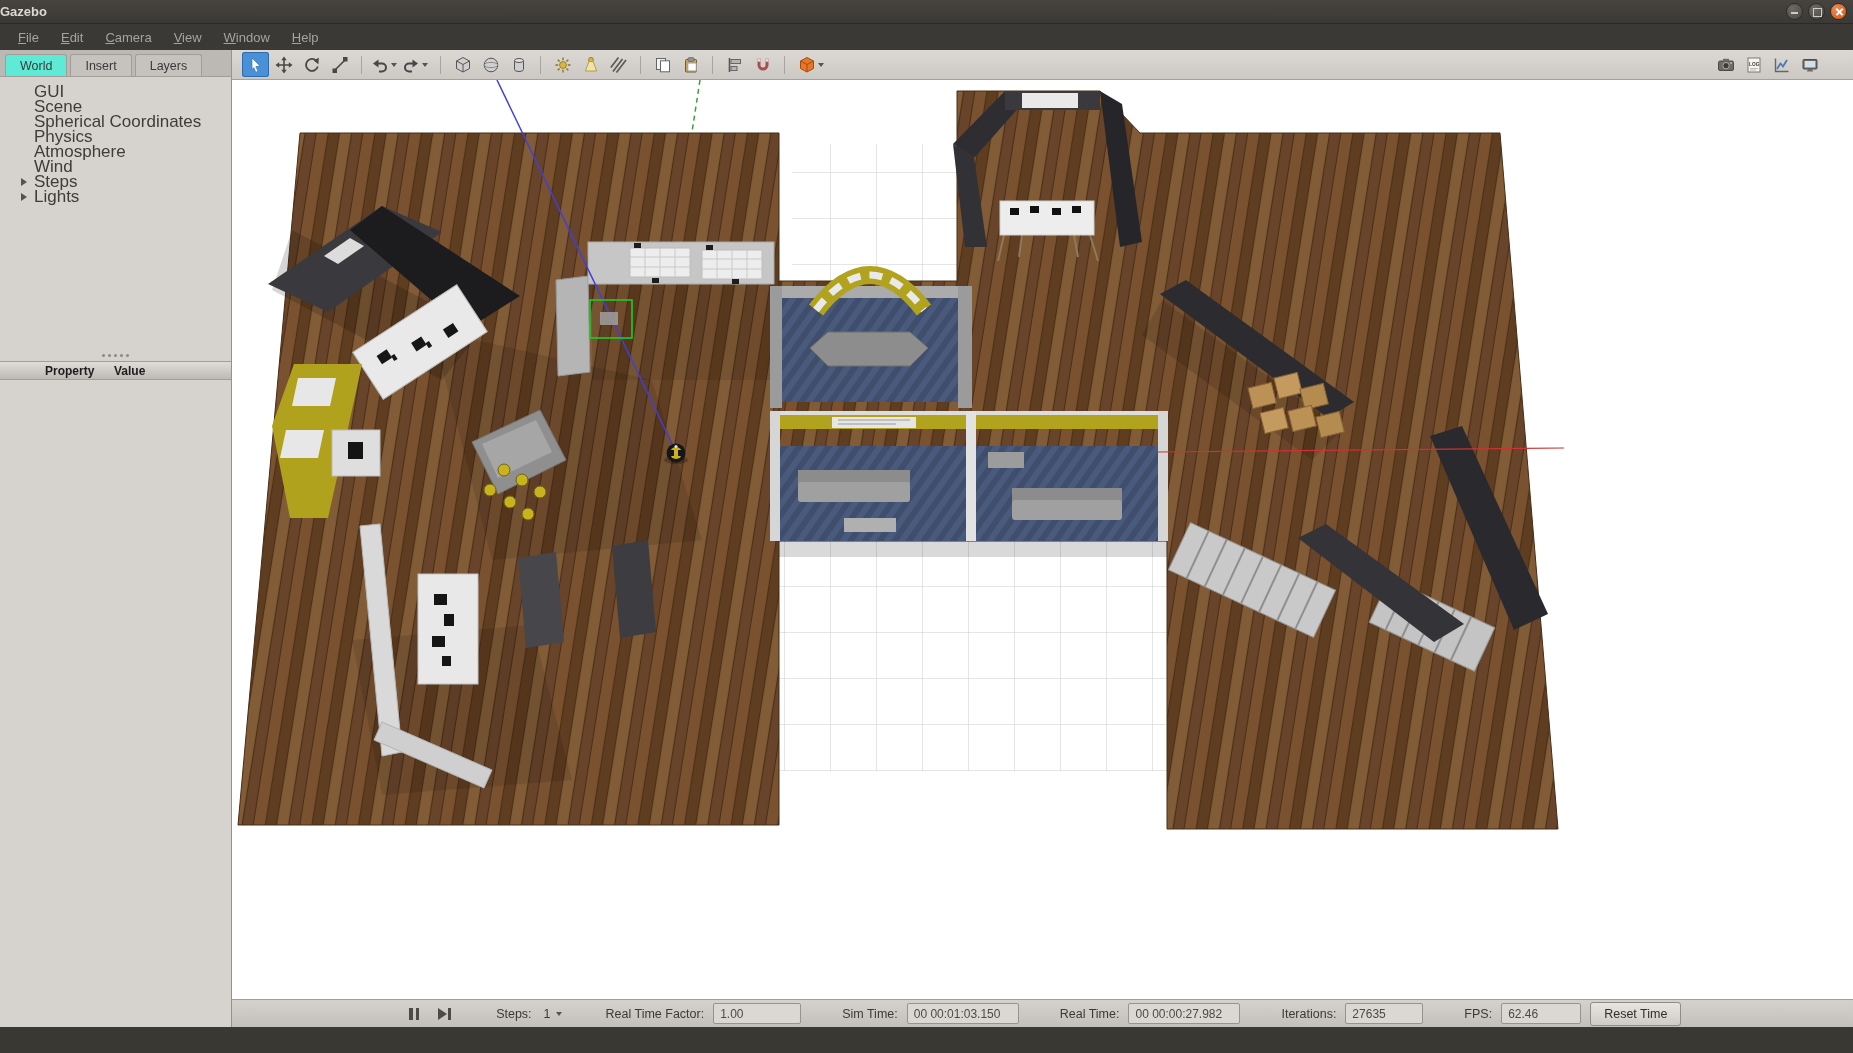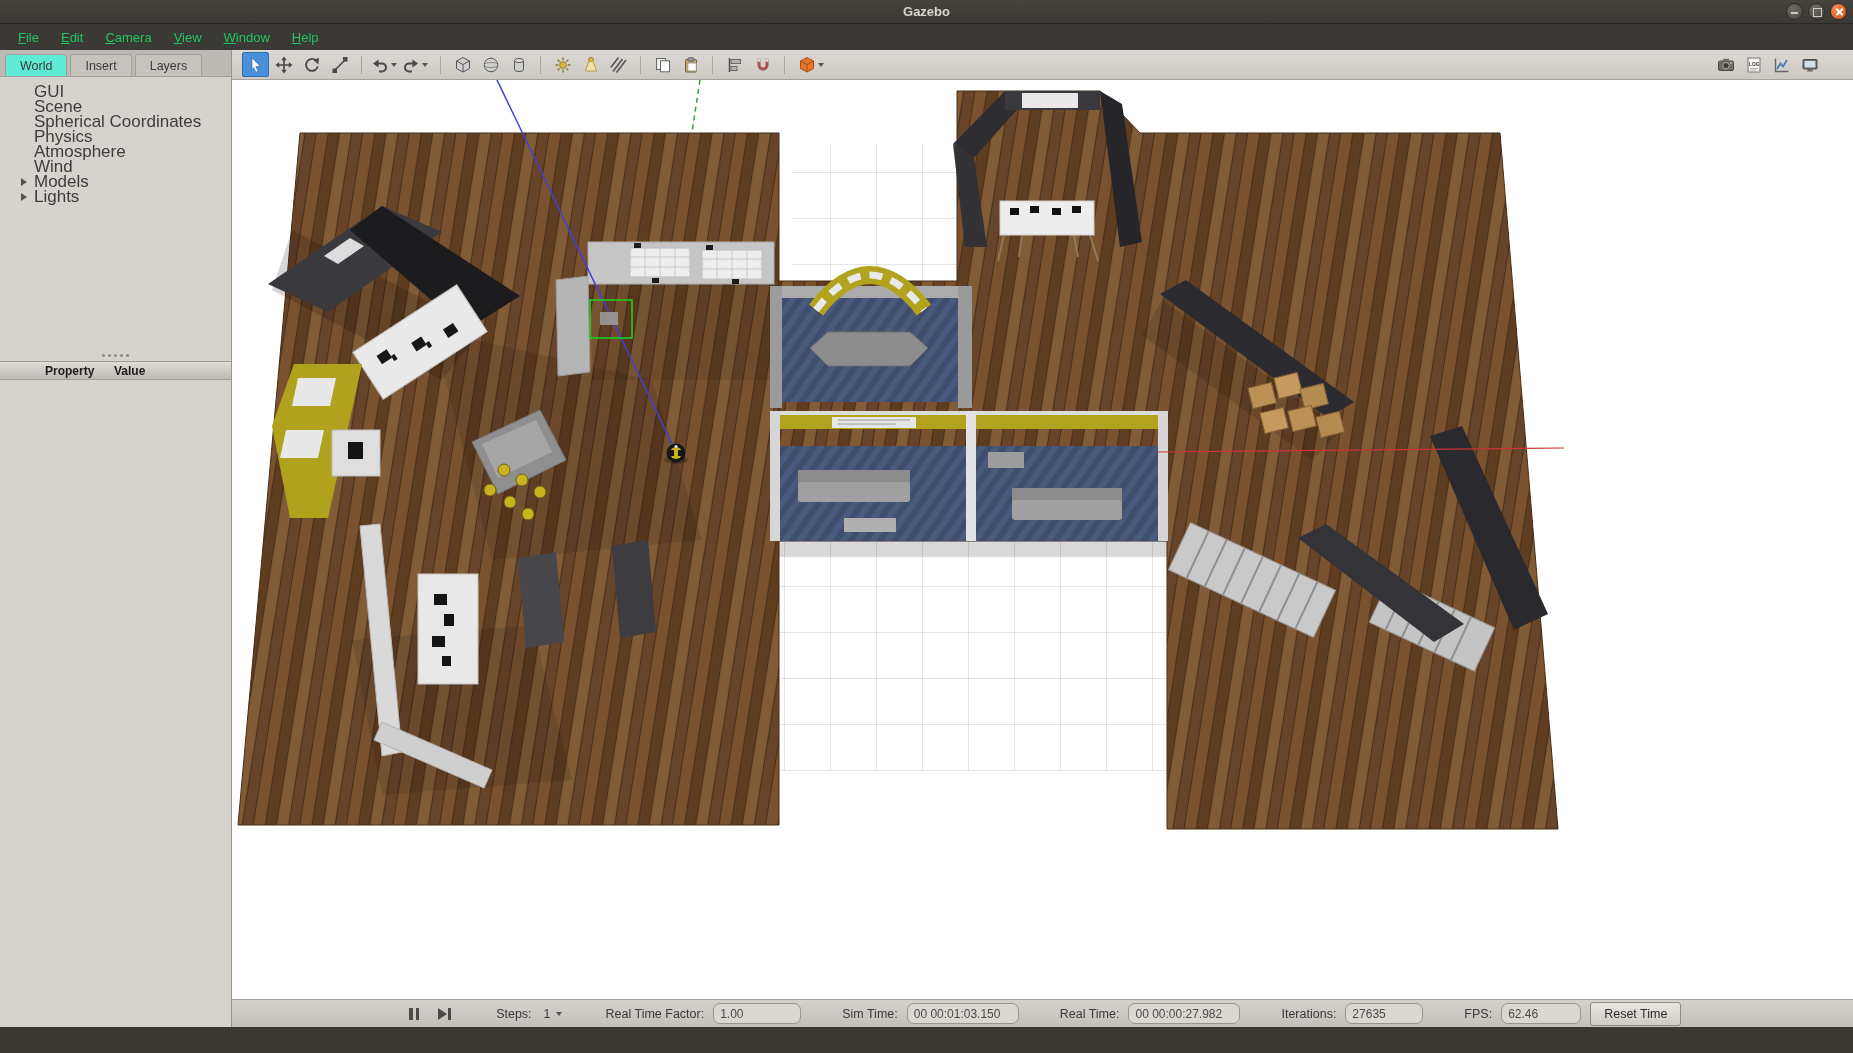--- a/index.html
+++ b/index.html
@@ -2,34 +2,34 @@
 <html><head>
 <meta charset="utf-8">
 <style>
   * { margin:0; padding:0; box-sizing:border-box; }
   html,body { width:1853px; height:1053px; overflow:hidden; }
   body { background:#3a3833; font-family:"Liberation Sans", sans-serif; }
 
   
   .titlebar { height:24px; background:linear-gradient(#47443f,#3b3935); border-bottom:1px solid #2a2926;
               display:flex; align-items:center; position:relative; }
-  .title { flex:1; text-align:center; color:#dcd8d0; font-size:13px; font-weight:bold; }
+  .title { flex:1; color:#dcd8d0; font-size:13px; font-weight:bold; }
   .win-controls { position:absolute; right:6px; top:3px; display:flex; gap:5px; }
   .wbtn { width:17px; height:17px; border-radius:50%; border:1px solid #2c2b28; position:relative;
           background:radial-gradient(circle at 35% 30%, #6d6a64, #484641); cursor:default; }
   .wbtn.min::after { content:""; position:absolute; left:4px; top:8px; width:7px; height:2px; background:#cfcbc3; }
   .wbtn.max::after { content:""; position:absolute; left:4px; top:4px; width:7px; height:7px; border:1.5px solid #cfcbc3; }
   .wbtn.close { background:radial-gradient(circle at 35% 30%, #f1894f, #d85414); }
   .wbtn.close::before, .wbtn.close::after { content:""; position:absolute; left:3.5px; top:6.8px; width:9px; height:1.8px; background:#fff; }
   .wbtn.close::before { transform:rotate(45deg); }
   .wbtn.close::after  { transform:rotate(-45deg); }
 
   
   .menubar { height:26px; background:#3b3935; display:flex; align-items:center; padding-left:8px; gap:2px; }
-  .menu-item { display:inline-block; color:#22c55e; font-size:13px; padding:3px 10px; border-radius:2px; cursor:default; }
+  .menu-item { display:inline-block; color:#a3a3a3; font-size:13px; padding:3px 10px; border-radius:2px; cursor:default; }
   .menu-item::first-letter { text-decoration:underline; }
 
   
   .main { display:flex; height:977px; }
   .window-bottom { height:26px; background:#3a3833; }
 
   
   .left-panel { width:232px; background:#d6d2ce; border-right:1px solid #96928e; display:flex; flex-direction:column; }
   .tabs { display:flex; gap:3px; padding:4px 5px 0 5px; background:#bcb8b4; height:27px; border-bottom:1px solid #a19d99; }
   .tab { font-size:12.5px; color:#3a3a3a; padding:4px 14px 3px; background:#c6c2be; border:1px solid #a19d99;
@@ -68,21 +68,21 @@
   .viewport svg.scene { width:100%; height:100%; display:block; }
 
   
   .statusbar { height:28px; background:linear-gradient(#d5d1cd,#c3bfbb); border-top:1px solid #a19d99;
                display:flex; align-items:center; justify-content:center; gap:9px; font-size:12.5px; color:#3b3a38; }
   .sbtn { display:flex; align-items:center; background:none; border:none; padding:2px 4px; cursor:default; }
   .pause-bar { width:3.5px; height:12px; background:#4c4a47; display:inline-block; margin:0 1.5px; }
   .step-tri { width:0; height:0; border-top:6px solid transparent; border-bottom:6px solid transparent; border-left:9px solid #4c4a47; }
   .step-bar { width:3px; height:12px; background:#4c4a47; margin-left:1.5px; }
   .sb-label { color:#3b3a38;margin-left:32px; }
-  .field { background:#dbd8d4; border:1px solid #97948f; border-radius:7px; color:#4c4a46;
+  .field { background:#dbd8d4; border:1px solid #97948f; border-radius:2px; color:#4c4a46;
            font-size:12px; padding:2.5px 6px; white-space:nowrap; }
   .w88 { width:88px; } .w112 { width:112px; } .w78 { width:78px; } .w80 { width:80px; }
   .steps-select { display:flex; align-items:center; background:none; border:none; font-size:12.5px; color:#3b3a38; gap:3px; cursor:default; padding:2px 3px; }
   .reset-btn { background:linear-gradient(#e8e4e0,#cfcbc7); border:1px solid #8f8c88; border-radius:3px;
                padding:4px 13px; font-size:12.5px; color:#2f2e2c; cursor:default; }
 </style>
 </head>
 <body>
 
 <div class="titlebar">
@@ -111,21 +111,21 @@
       <span class="tab">Insert</span>
       <span class="tab">Layers</span>
     </div>
     <div class="tree">
       <div class="tree-item">GUI</div>
       <div class="tree-item">Scene</div>
       <div class="tree-item">Spherical Coordinates</div>
       <div class="tree-item">Physics</div>
       <div class="tree-item">Atmosphere</div>
       <div class="tree-item">Wind</div>
-      <div class="tree-item"><i class="arrow"></i><span>Models</span></div>
+      <div class="tree-item"><i class="arrow"></i><span>Steps</span></div>
       <div class="tree-item"><i class="arrow"></i><span>Lights</span></div>
     </div>
     <div class="splitter">
         <span class="dots"></span>
       </div>
     <div class="prop-header">
       <span class="col1">Property</span>
       <span class="col2">Value</span>
     </div>
     <div class="prop-body"></div>

